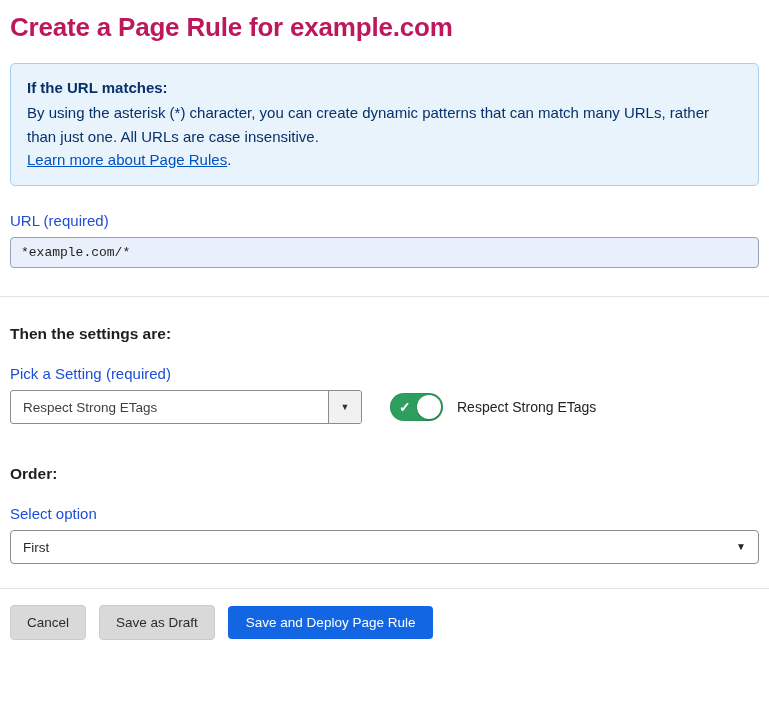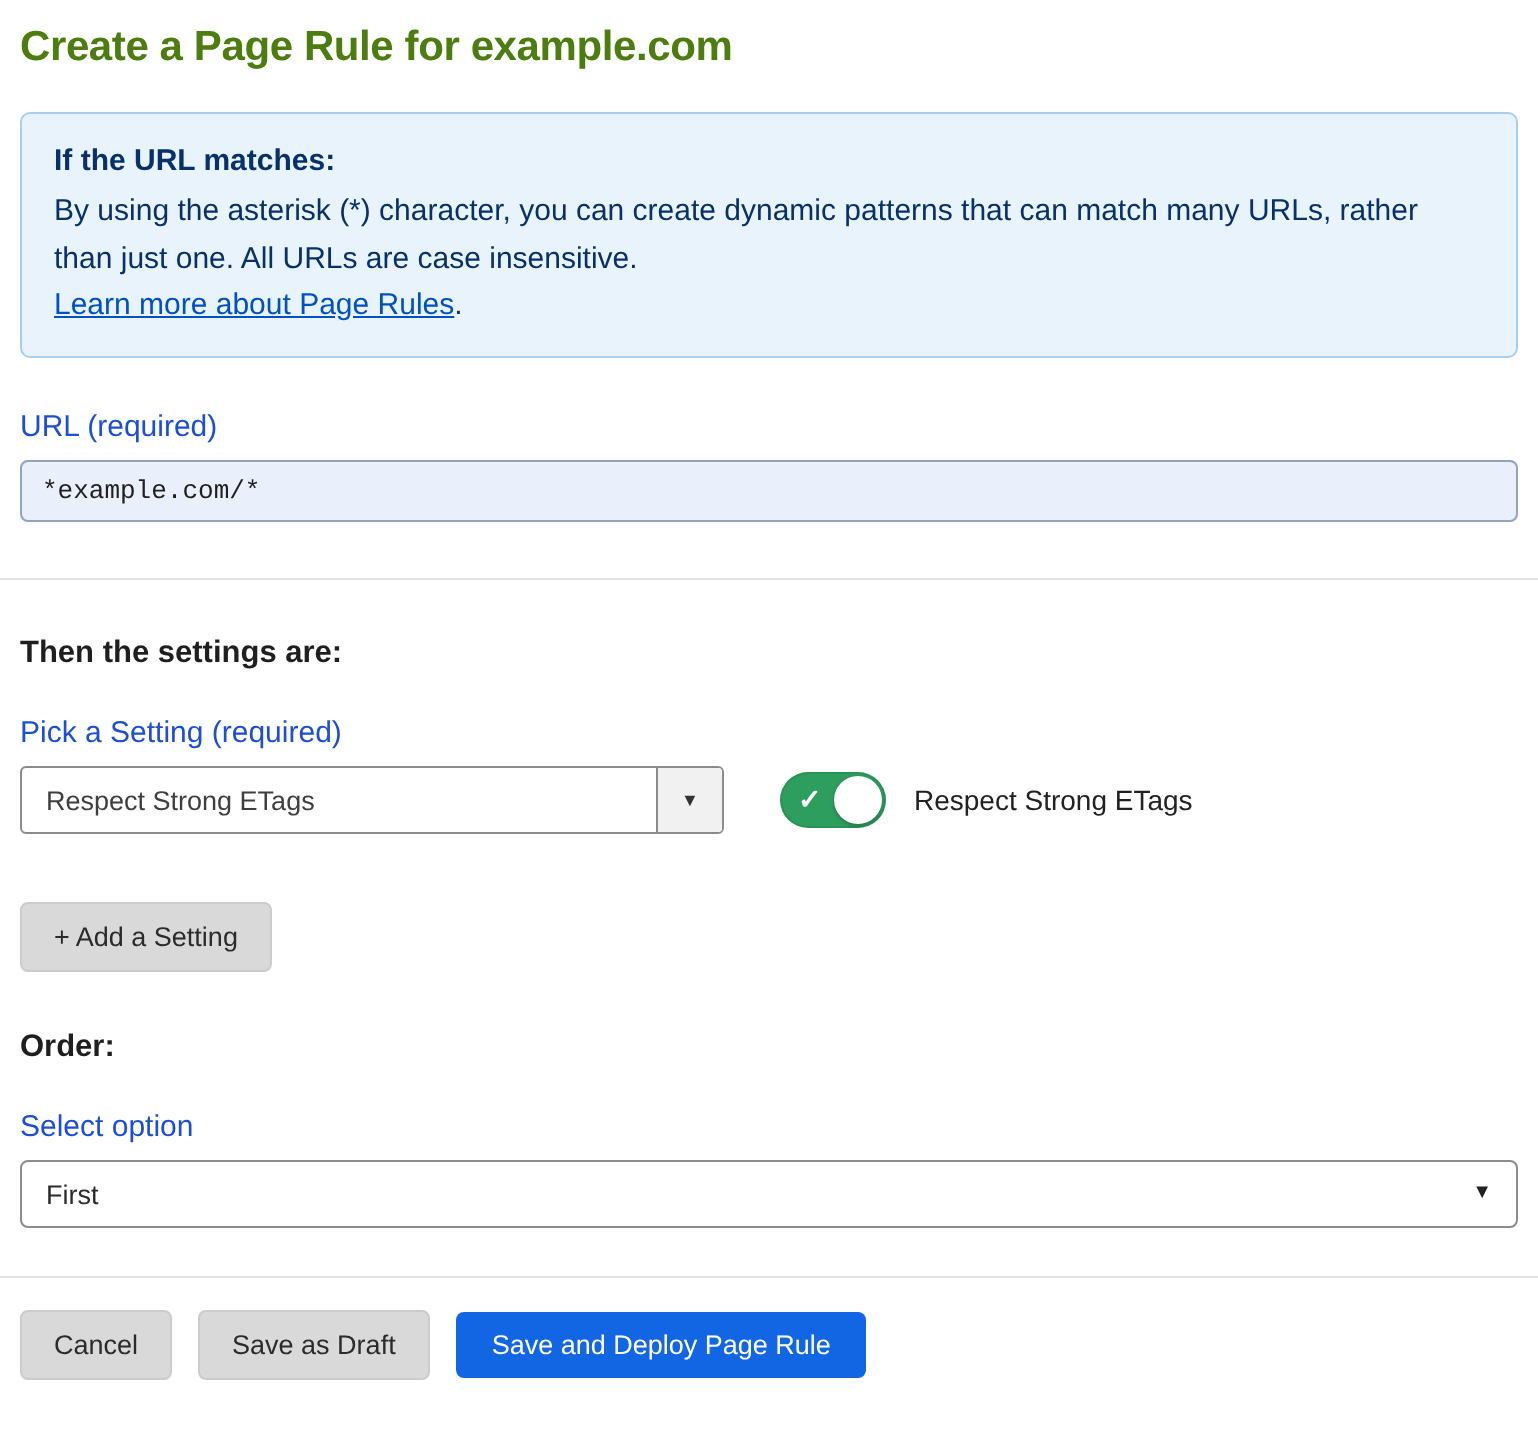--- a/index.html
+++ b/index.html
@@ -9,21 +9,21 @@
   }
   *{box-sizing:border-box;}
   html,body{margin:0;padding:0;}
   body{
     width:769px;height:718px;background:#ffffff;
     font-family:"Liberation Sans", sans-serif;color:#222;
     overflow:hidden;
   }
   .page{padding:4px 10px 0 10px;}
   .page-title{
-    font-size:21px;font-weight:700;color:#4d7c0f;
+    font-size:26px;font-weight:700;color:#be185d;
     margin:8px 0 20px 0;letter-spacing:-0.2px;
   }
   .info-box{
     background:var(--info-bg);
     border:1px solid var(--info-border);
     border-radius:5px;
     padding:12px 16px 14px 16px;
     color:var(--info-text);
     font-size:15px;line-height:1.55;
     margin-bottom:26px;
@@ -147,21 +147,20 @@
           <span class="caret">▼</span>
         </span>
     </div>
     <div class="toggle">
       <span class="check">✓</span>
       <span class="knob"></span>
     </div>
     <span class="toggle-label">Respect Strong ETags</span>
   </div>
 
-  <button class="btn gray">+ Add a Setting</button>
 
   <div class="order-section">
     <hr class="divider" style="border-top-color:#ffffff;margin:22px -10px 0 -10px;">
     <h2 class="section-heading">Order:</h2>
     <label class="field-label">Select option</label>
     <div class="order-select">
       <span>First</span>
       <span class="spacer"></span>
       <span class="caret">▼</span>
     </div>

